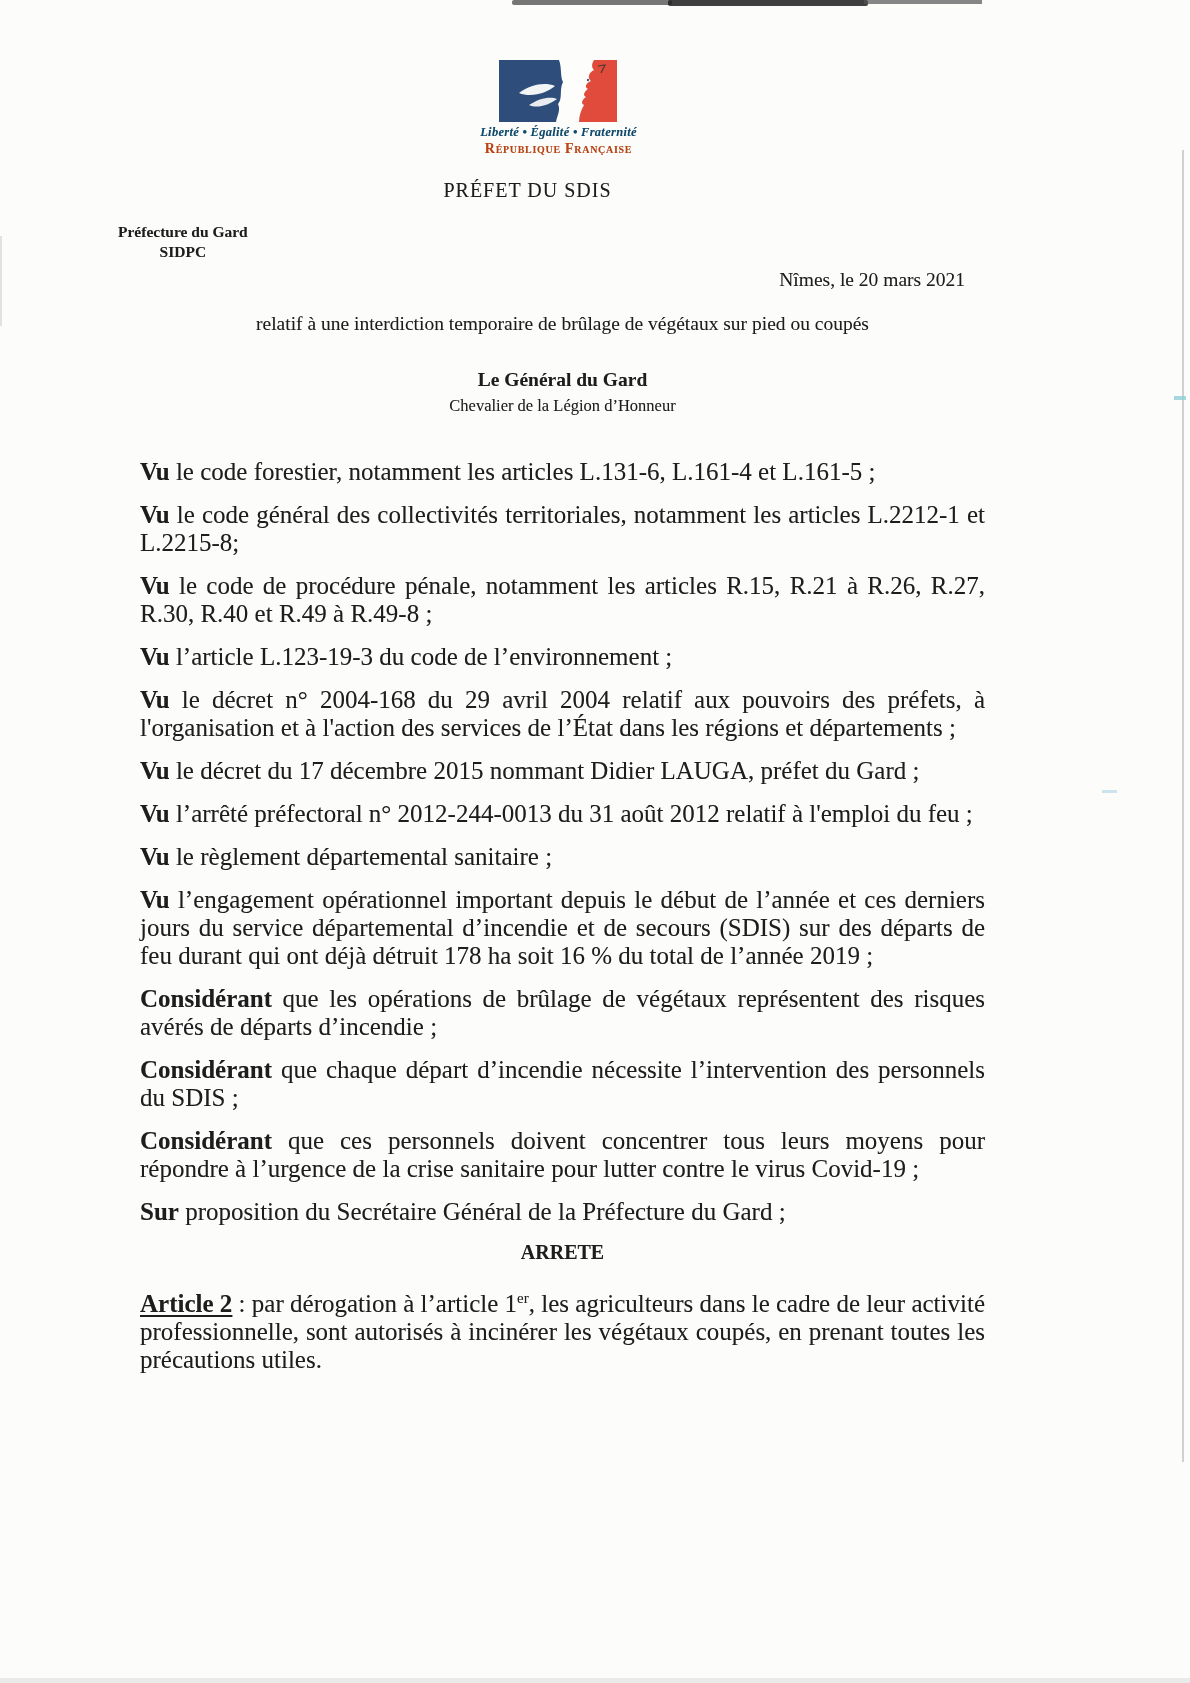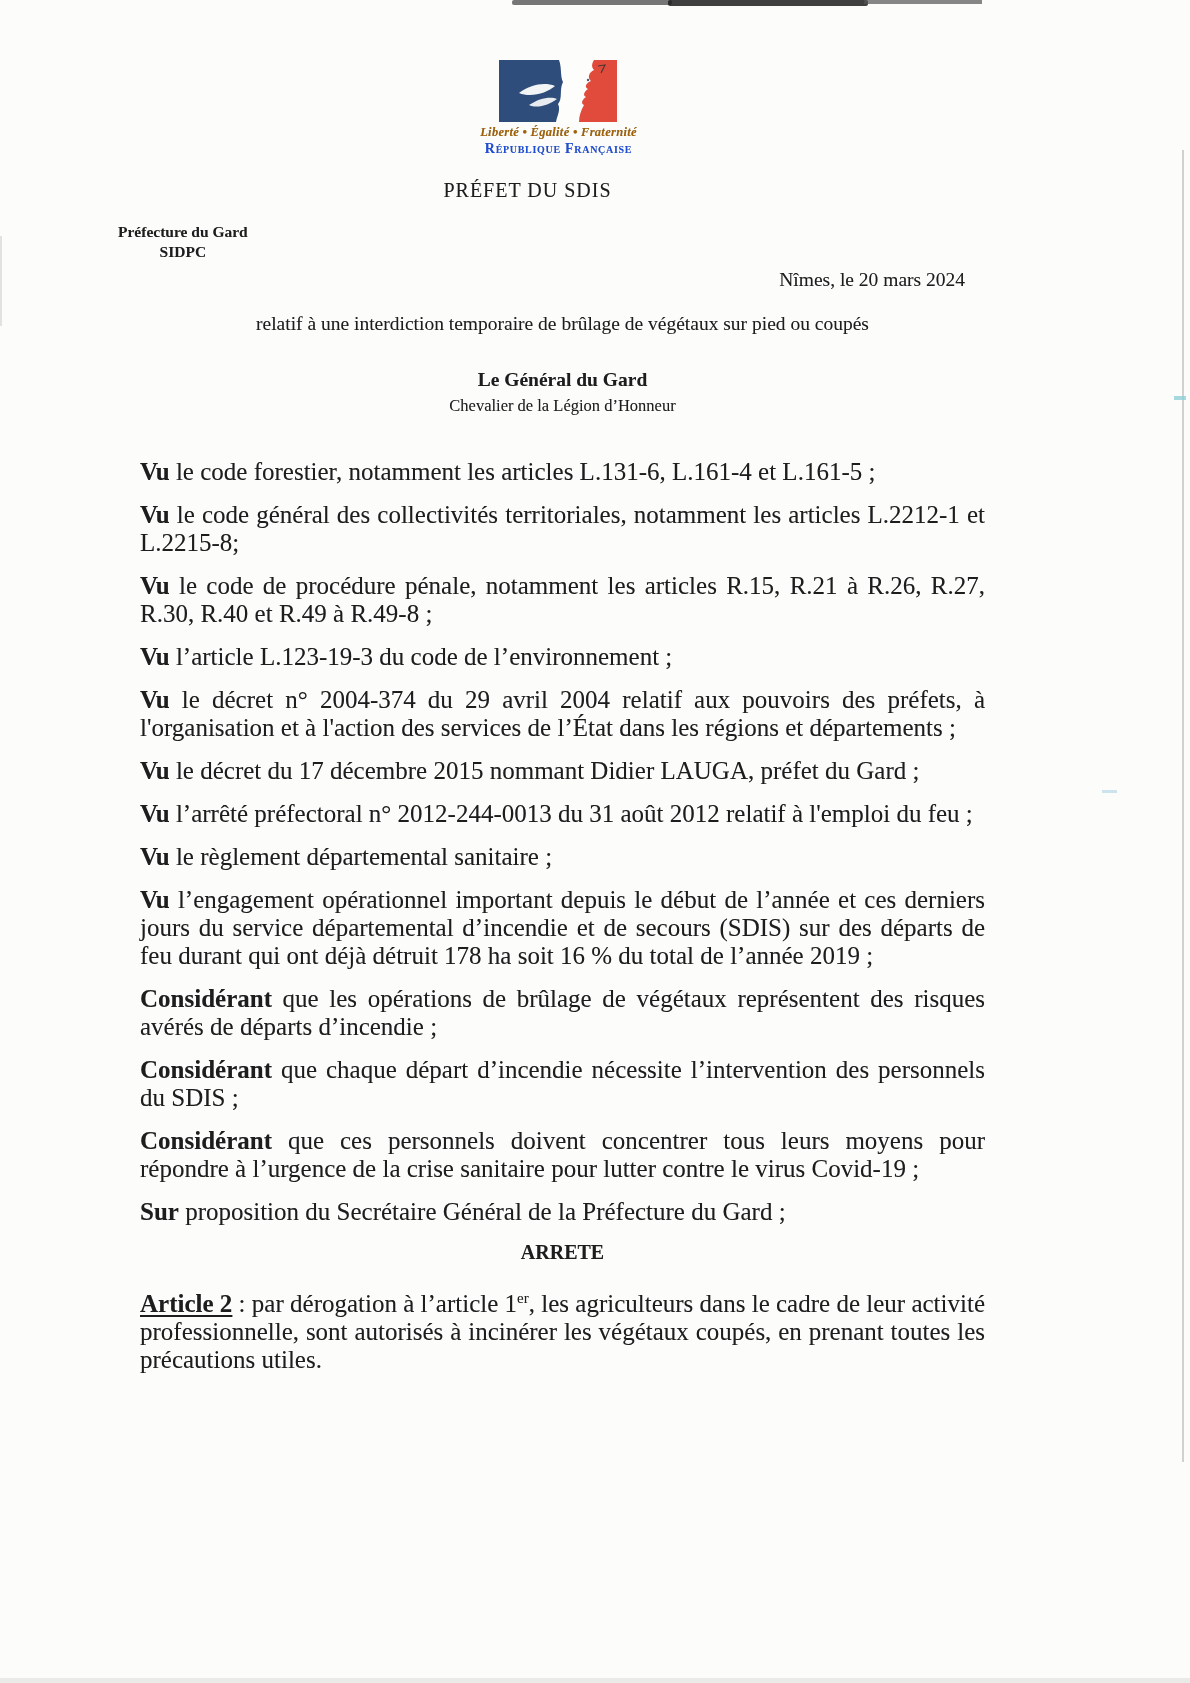--- a/index.html
+++ b/index.html
@@ -19,22 +19,22 @@
   .tealtick1{left:1174px;top:396px;width:12px;height:4px;background:#8fd0d8;opacity:.8;}
   .tealtick2{left:1102px;top:790px;width:15px;height:3px;background:#b9d9e7;opacity:.7;}
   .leftspeck{left:0;top:236px;width:2px;height:90px;background:#e2e2e0;}
   .bottomedge{left:0;top:1678px;width:1190px;height:5px;background:#eaeae8;}
 
   .content{position:absolute;left:140px;top:0;width:845px;text-shadow:0 0 .5px rgba(25,25,25,.28);}
 
   .header-center{text-align:center;}
   .logo-block{display:inline-block;margin-top:60px;position:relative;left:-4px;}
   .logo{display:block;margin:0 auto;}
-  .motto{font-size:12.5px;font-weight:bold;font-style:italic;margin-top:3px;letter-spacing:.3px;color:#a16207;}
-  .republic{font-size:14px;font-weight:bold;font-variant:small-caps;letter-spacing:.7px;margin-top:1px;color:#1d4ed8;}
+  .motto{font-size:12.5px;font-weight:bold;font-style:italic;margin-top:3px;letter-spacing:.3px;color:#0c4a6e;}
+  .republic{font-size:14px;font-weight:bold;font-variant:small-caps;letter-spacing:.7px;margin-top:1px;color:#c2410c;}
   .prefet{font-size:20px;letter-spacing:1px;margin-top:22px;position:relative;left:-35px;}
 
   .office{position:absolute;left:-22px;top:222px;text-align:center;font-weight:bold;font-size:15.5px;line-height:20px;}
 
   .dateline{text-align:right;padding-right:20px;margin-top:67px;font-size:19.5px;}
   .arrete-number{text-align:center;font-weight:bold;font-size:19.5px;margin-top:24px;}
   .subject{text-align:center;font-size:19.5px;margin-top:22px;}
   .author{text-align:center;font-weight:bold;font-size:19.5px;margin-top:34px;}
   .chevalier{text-align:center;font-size:16.5px;margin-top:5px;}
 
@@ -77,32 +77,32 @@
         <div class="republic">République Française</div>
       </div>
       <div class="prefet">PRÉFET DU SDIS</div>
     </div>
 
     <div class="office">
       <div>Préfecture du Gard</div>
       <div>SIDPC</div>
     </div>
 
-    <div class="dateline">Nîmes, le 20 mars 2024</div>
+    <div class="dateline">Nîmes, le 20 mars 2021</div>
 
     <div class="subject">relatif à une interdiction temporaire de brûlage de végétaux sur pied ou coupés</div>
     <div class="author">Le Général du Gard</div>
     <div class="chevalier">Chevalier de la Légion d’Honneur</div>
 
     <div class="recitals">
         <p class="para"><span class="b ">Vu</span><span class=""> le code forestier, notamment les articles L.131-6, L.161-4 et L.161-5 ;</span></p>
         <p class="para"><span class="b ">Vu</span><span class=""> le code général des collectivités territoriales, notamment les articles L.2212-1 et L.2215-8;</span></p>
         <p class="para"><span class="b ">Vu</span><span class=""> le code de procédure pénale, notamment les articles R.15, R.21 à R.26, R.27, R.30, R.40 et R.49 à R.49-8 ;</span></p>
         <p class="para"><span class="b ">Vu</span><span class=""> l’article L.123-19-3 du code de l’environnement ;</span></p>
-        <p class="para"><span class="b ">Vu</span><span class=""> le décret n° 2004-374 du 29 avril 2004 relatif aux pouvoirs des préfets, à l'organisation et à l'action des services de l’État dans les régions et départements ;</span></p>
+        <p class="para"><span class="b ">Vu</span><span class=""> le décret n° 2004-168 du 29 avril 2004 relatif aux pouvoirs des préfets, à l'organisation et à l'action des services de l’État dans les régions et départements ;</span></p>
         <p class="para"><span class="b ">Vu</span><span class=""> le décret du 17 décembre 2015 nommant Didier LAUGA, préfet du Gard ;</span></p>
         <p class="para"><span class="b ">Vu</span><span class=""> l’arrêté préfectoral n° 2012-244-0013 du 31 août 2012 relatif à l'emploi du feu ;</span></p>
         <p class="para"><span class="b ">Vu</span><span class=""> le règlement départemental sanitaire ;</span></p>
         <p class="para"><span class="b ">Vu</span><span class=""> l’engagement opérationnel important depuis le début de l’année et ces derniers jours du service départemental d’incendie et de secours (SDIS) sur des départs de feu durant qui ont déjà détruit 178 ha soit 16 % du total de l’année 2019 ;</span></p>
         <p class="para"><span class="b ">Considérant</span><span class=""> que les opérations de brûlage de végétaux représentent des risques avérés de départs d’incendie ;</span></p>
         <p class="para"><span class="b ">Considérant</span><span class=""> que chaque départ d’incendie nécessite l’intervention des personnels du SDIS ;</span></p>
         <p class="para"><span class="b ">Considérant</span><span class=""> que ces personnels doivent concentrer tous leurs moyens pour répondre à l’urgence de la crise sanitaire pour lutter contre le virus Covid-19 ;</span></p>
         <p class="para"><span class="b ">Sur</span><span class=""> proposition du Secrétaire Général de la Préfecture du Gard ;</span></p>
       </div>
 

